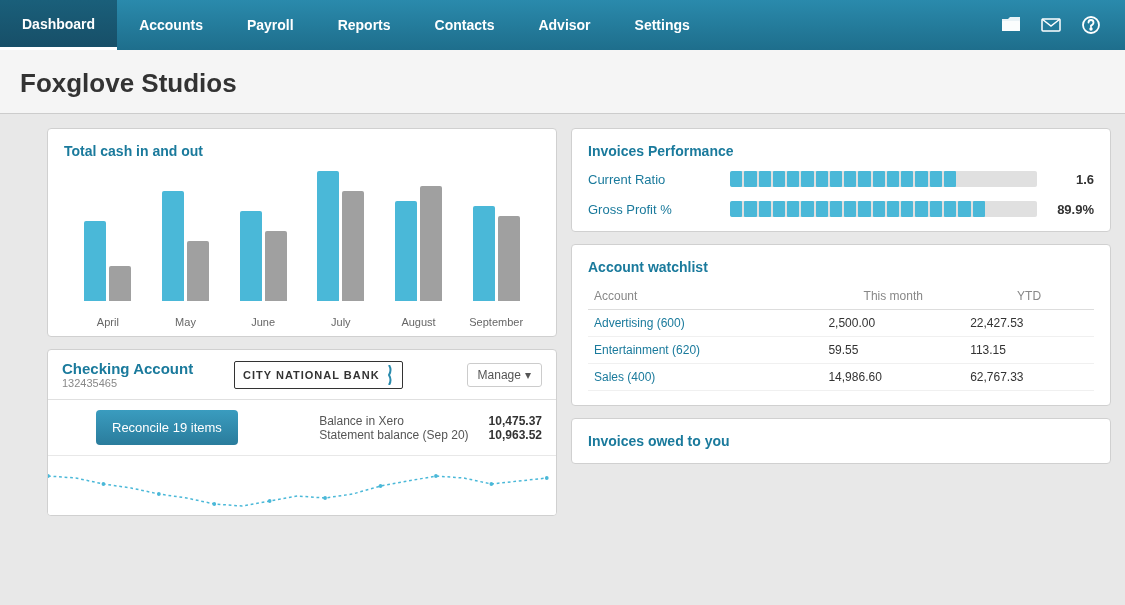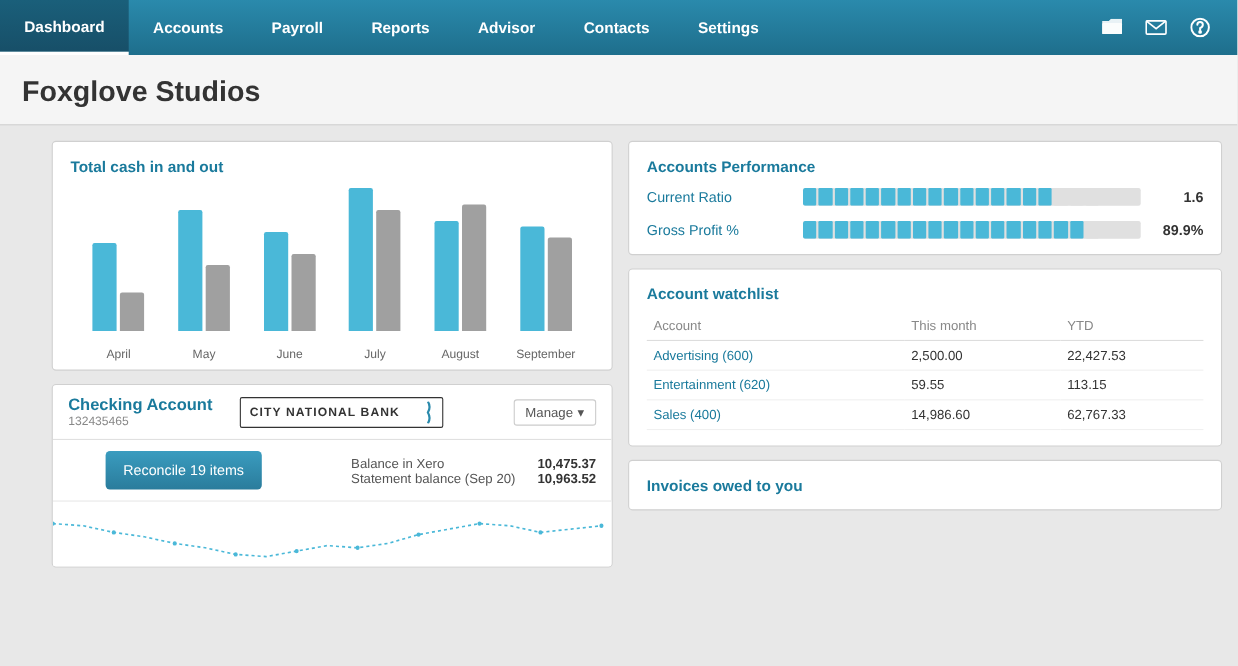--- a/index.html
+++ b/index.html
@@ -159,21 +159,21 @@
       font-size: 11px;
       font-weight: bold;
       color: #333;
       letter-spacing: 1px;
       text-transform: uppercase;
       border: 1px solid #333;
       padding: 3px 8px;
       border-radius: 2px;
       display: flex;
       align-items: center;
-      gap: 20px;
+      gap: 4px;
     }
     .manage-btn {
       background: transparent;
       border: 1px solid #ccc;
       border-radius: 3px;
       padding: 4px 10px;
       cursor: pointer;
       font-size: 12px;
       color: #555;
       display: flex;
@@ -252,21 +252,21 @@
       text-align: right;
     }
 
     
     .watchlist-table {
       width: 100%;
       border-collapse: collapse;
       font-size: 12px;
     }
     .watchlist-table th {
-      text-align: left;
+      text-align: center;
       font-weight: normal;
       color: #888;
       padding: 2px 6px 6px;
       border-bottom: 1px solid #ddd;
     }
     .watchlist-table th:first-child { text-align: left; }
     .watchlist-table td {
       padding: 6px 6px;
       border-bottom: 1px solid #f0f0f0;
       text-align: left;
@@ -295,24 +295,24 @@
   <div class="nav-item">
     <span>Accounts</span>
   </div>
   <div class="nav-item">
     <span>Payroll</span>
   </div>
   <div class="nav-item">
     <span>Reports</span>
   </div>
   <div class="nav-item">
+    <span>Contacts</span>
+  </div>
+  <div class="nav-item">
     <span>Advisor</span>
-  </div>
-  <div class="nav-item">
-    <span>Contacts</span>
   </div>
   <div class="nav-item">
     <span>Settings</span>
   </div>
   <div class="nav-spacer"></div>
   <div class="nav-icons">
     <div class="nav-icon-btn">
       <svg width="20" height="16" viewBox="0 0 20 16" fill="white">
         <path d="M1 2 L7 2 L9 0 L19 0 L19 14 L1 14 Z" opacity="0.9"></path>
         <rect x="1" y="4" width="18" height="10" rx="1" fill="white" opacity="0.8"></rect>
@@ -428,21 +428,21 @@
           <circle cx="540" cy="22" r="2" fill="#4ab8d8"></circle>
         </svg>
       </div>
     </div>
 
   </div>
 
   <div class="right-panel">
 
     <div class="card">
-      <div class="card-title">Accounts Performance</div>
+      <div class="card-title">Invoices Performance</div>
       <div class="perf-row">
         <div class="perf-label">Current Ratio</div>
         <div class="perf-bar-container">
           <div style="display:flex;gap:2px;height:100%;">
             <div style="width:4%;background:#4ab8d8;border-radius:1px;"></div>
             <div style="width:4%;background:#4ab8d8;border-radius:1px;"></div>
             <div style="width:4%;background:#4ab8d8;border-radius:1px;"></div>
             <div style="width:4%;background:#4ab8d8;border-radius:1px;"></div>
             <div style="width:4%;background:#4ab8d8;border-radius:1px;"></div>
             <div style="width:4%;background:#4ab8d8;border-radius:1px;"></div>

